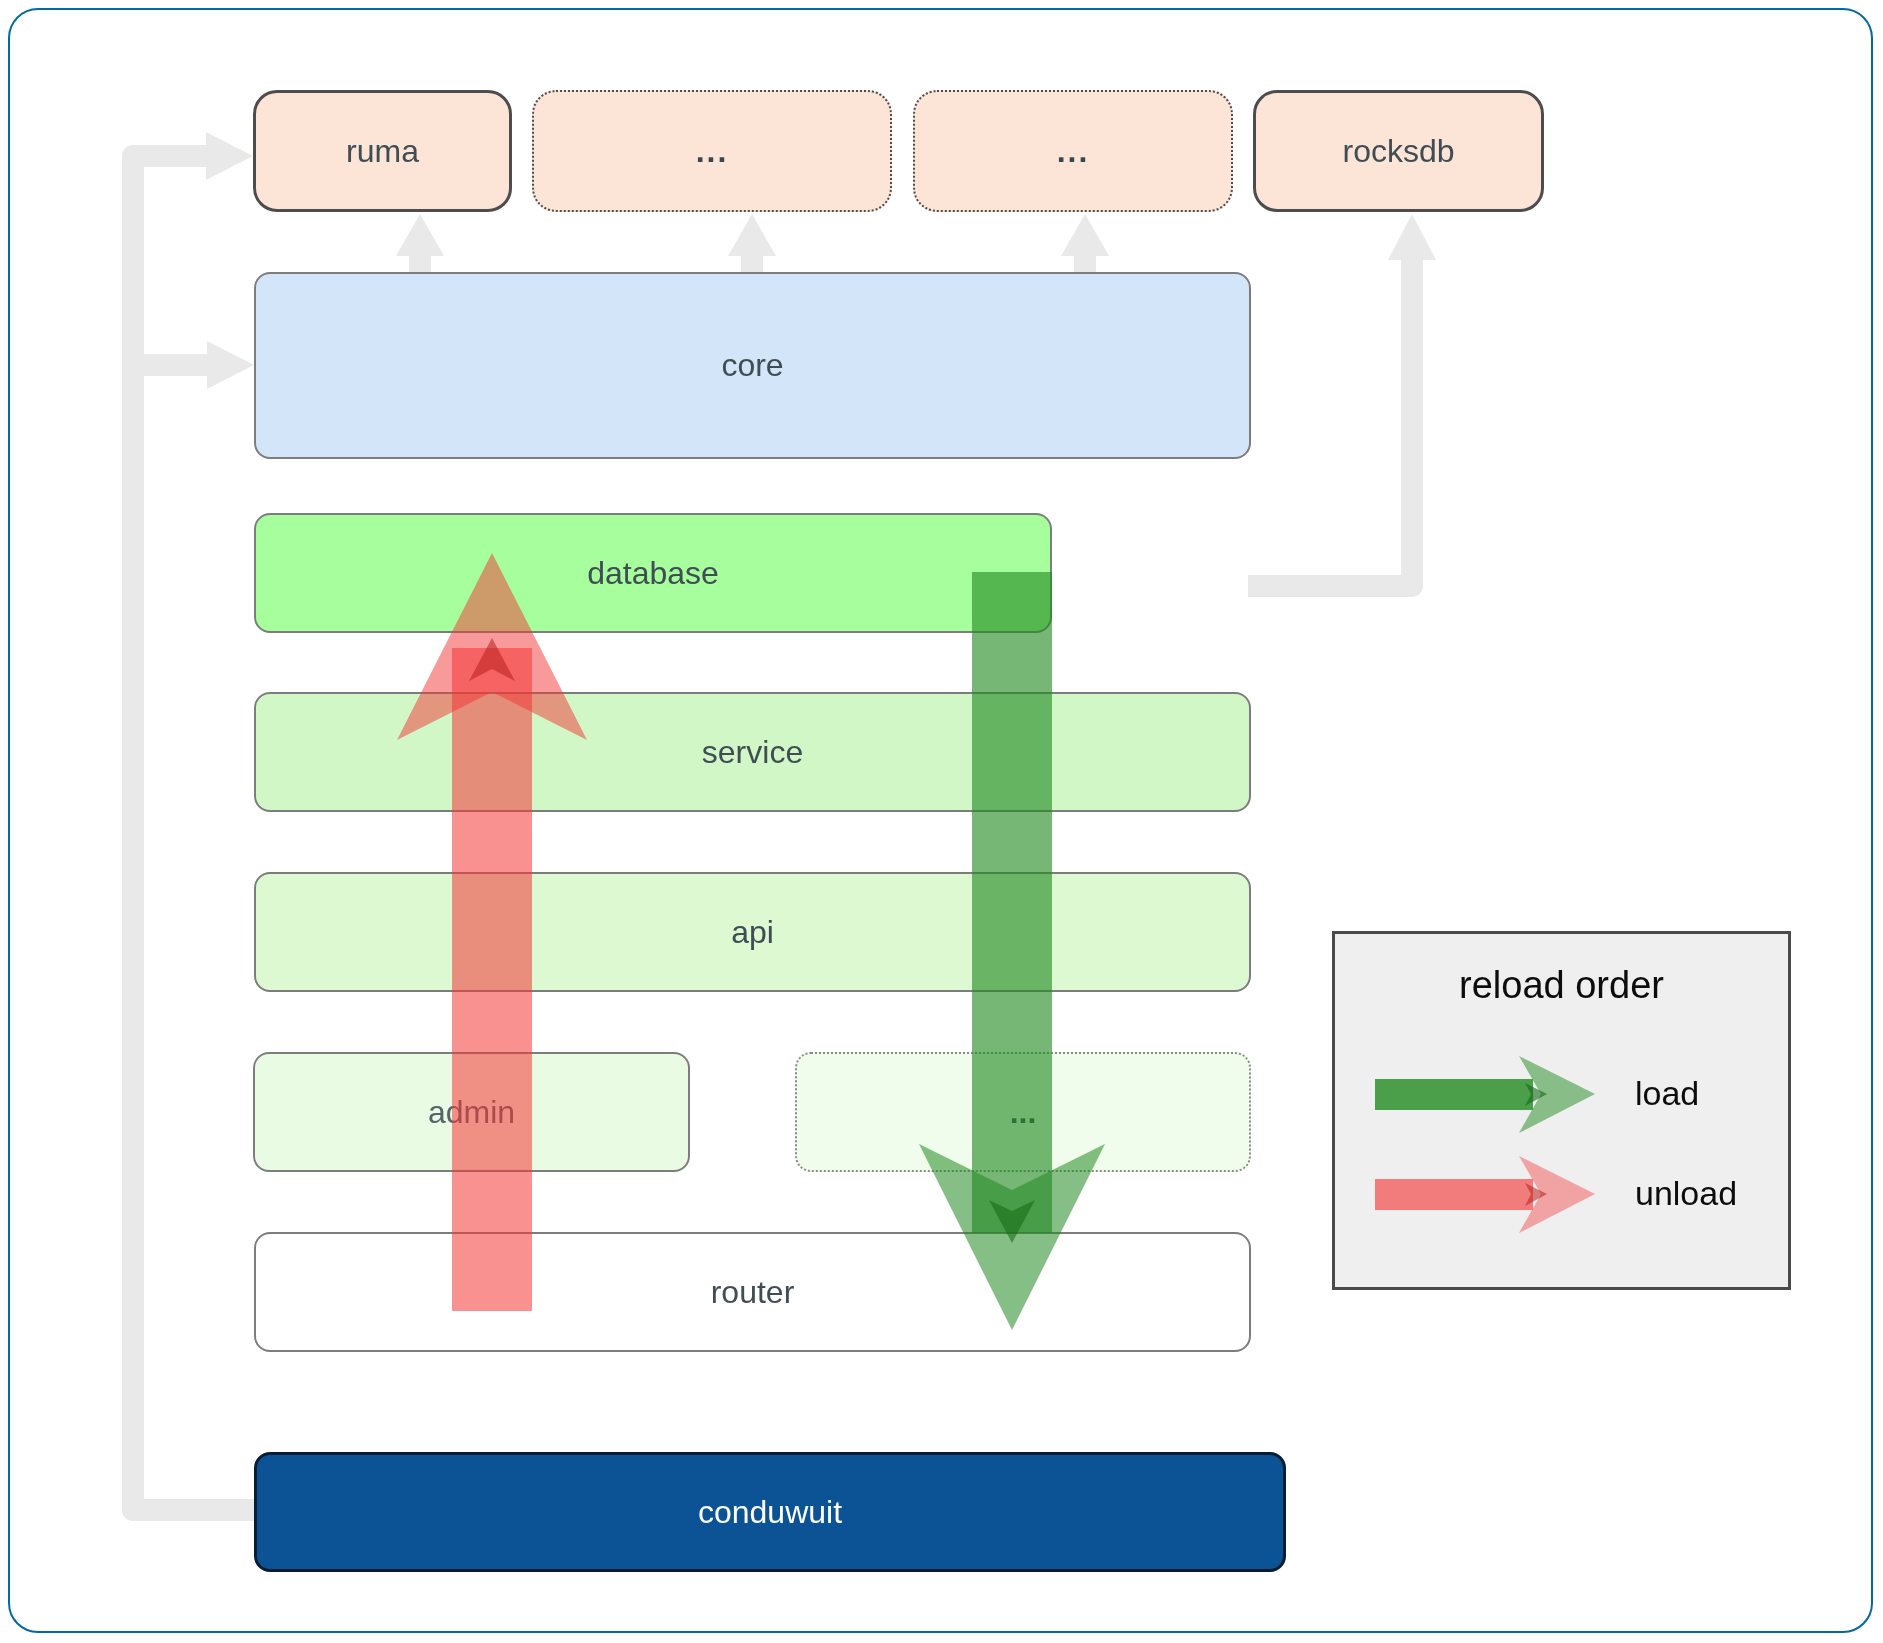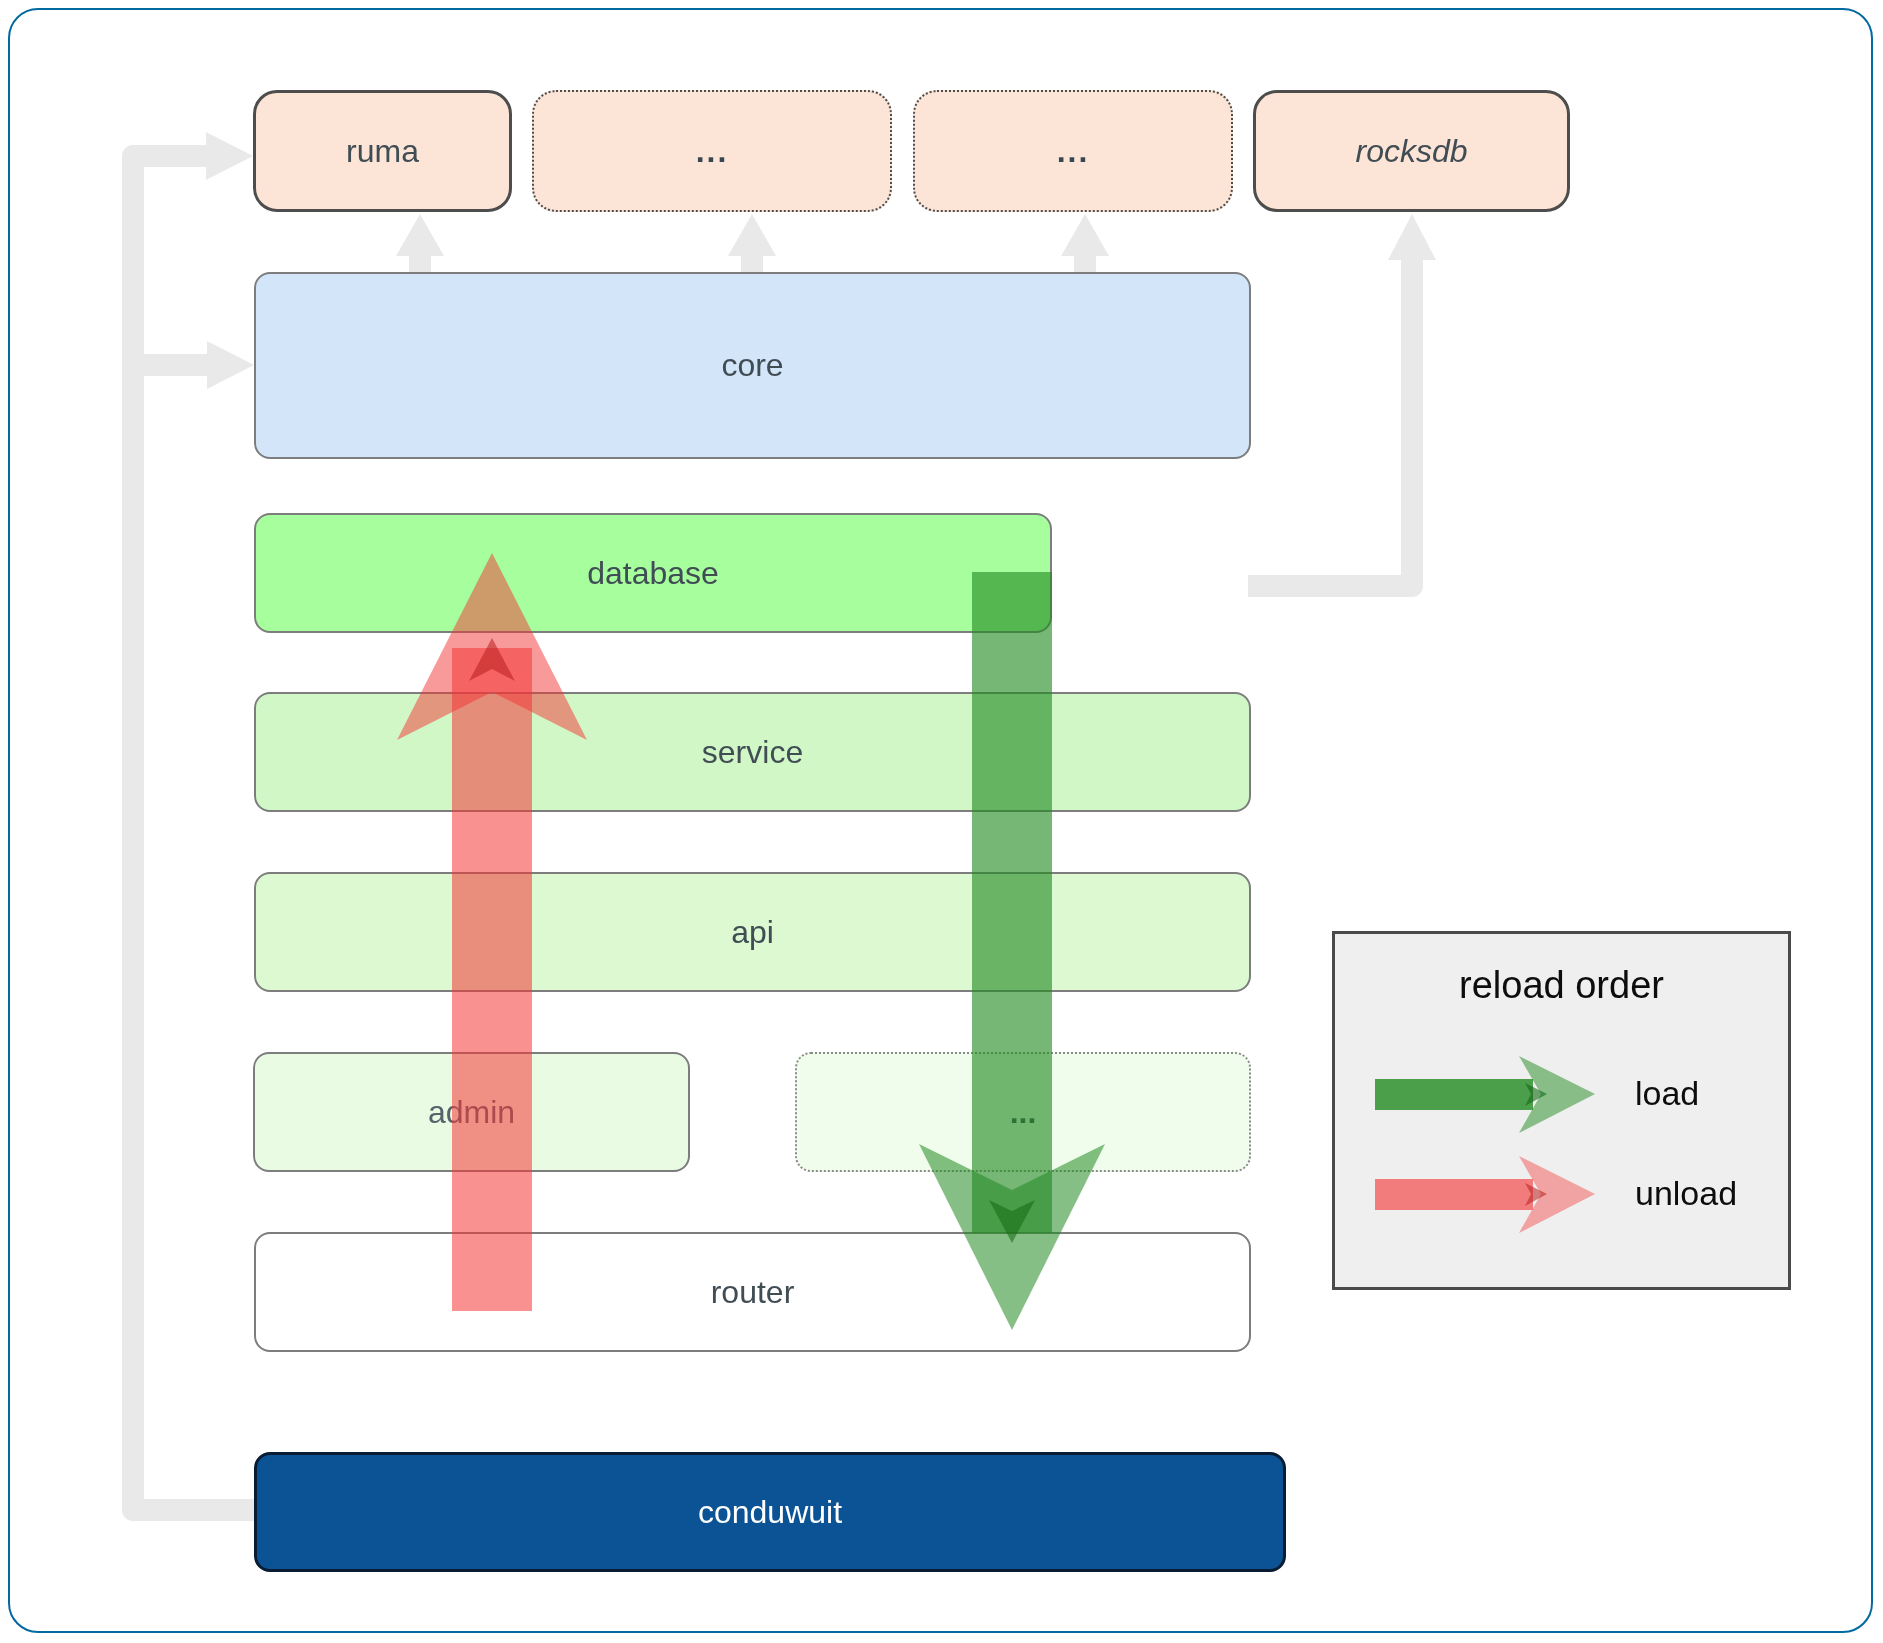--- a/index.html
+++ b/index.html
@@ -13,21 +13,21 @@
   .node{
     position:absolute;z-index:2;display:flex;align-items:center;justify-content:center;
     font-size:32px;color:#414d54;box-sizing:border-box;border-radius:16px;
   }
   
   .ext{background:#fce4d6;border:3px solid #4d4d4d;border-radius:24px;}
   .ext.dotted{border:2px dotted #4d4d4d;font-weight:bold;color:#37474f;letter-spacing:2px;}
   #node-ruma    {left:243px; top:80px; width:259px; height:122px;}
   #node-ext1    {left:522px; top:80px; width:360px; height:122px;}
   #node-ext2    {left:903px; top:80px; width:320px; height:122px;}
-  #node-rocksdb {left:1243px;top:80px; width:317px; height:122px;font-style:italic;}
+  #node-rocksdb {left:1243px;top:80px; width:291px; height:122px;}
   
   #node-core     {left:244px;top:262px; width:997px;height:187px;background:#d3e5f8;border:2px solid #7d7d7d;}
   #node-database {left:244px;top:503px; width:798px;height:120px;background:#a6fe9c;border:2px solid #7d7d7d;}
   #node-service  {left:244px;top:682px; width:997px;height:120px;background:#d1f7c7;border:2px solid #7d7d7d;}
   #node-api      {left:244px;top:862px; width:997px;height:120px;background:#dcf9d2;border:2px solid #7d7d7d;}
   #node-admin    {left:243px;top:1042px;width:437px;height:120px;background:#eafbe3;border:2px solid #7d7d7d;color:#55636b;}
   #node-adminext {left:785px;top:1042px;width:456px;height:120px;background:#f0fcec;border:2px dotted #8a8a8a;font-weight:bold;color:#3f4c54;}
   #node-router   {left:244px;top:1222px;width:997px;height:120px;background:#ffffff;border:2px solid #7d7d7d;}
   #node-conduwuit{left:244px;top:1442px;width:1032px;height:120px;background:#0b5394;border:3px solid #081c34;color:#ffffff;}
   

